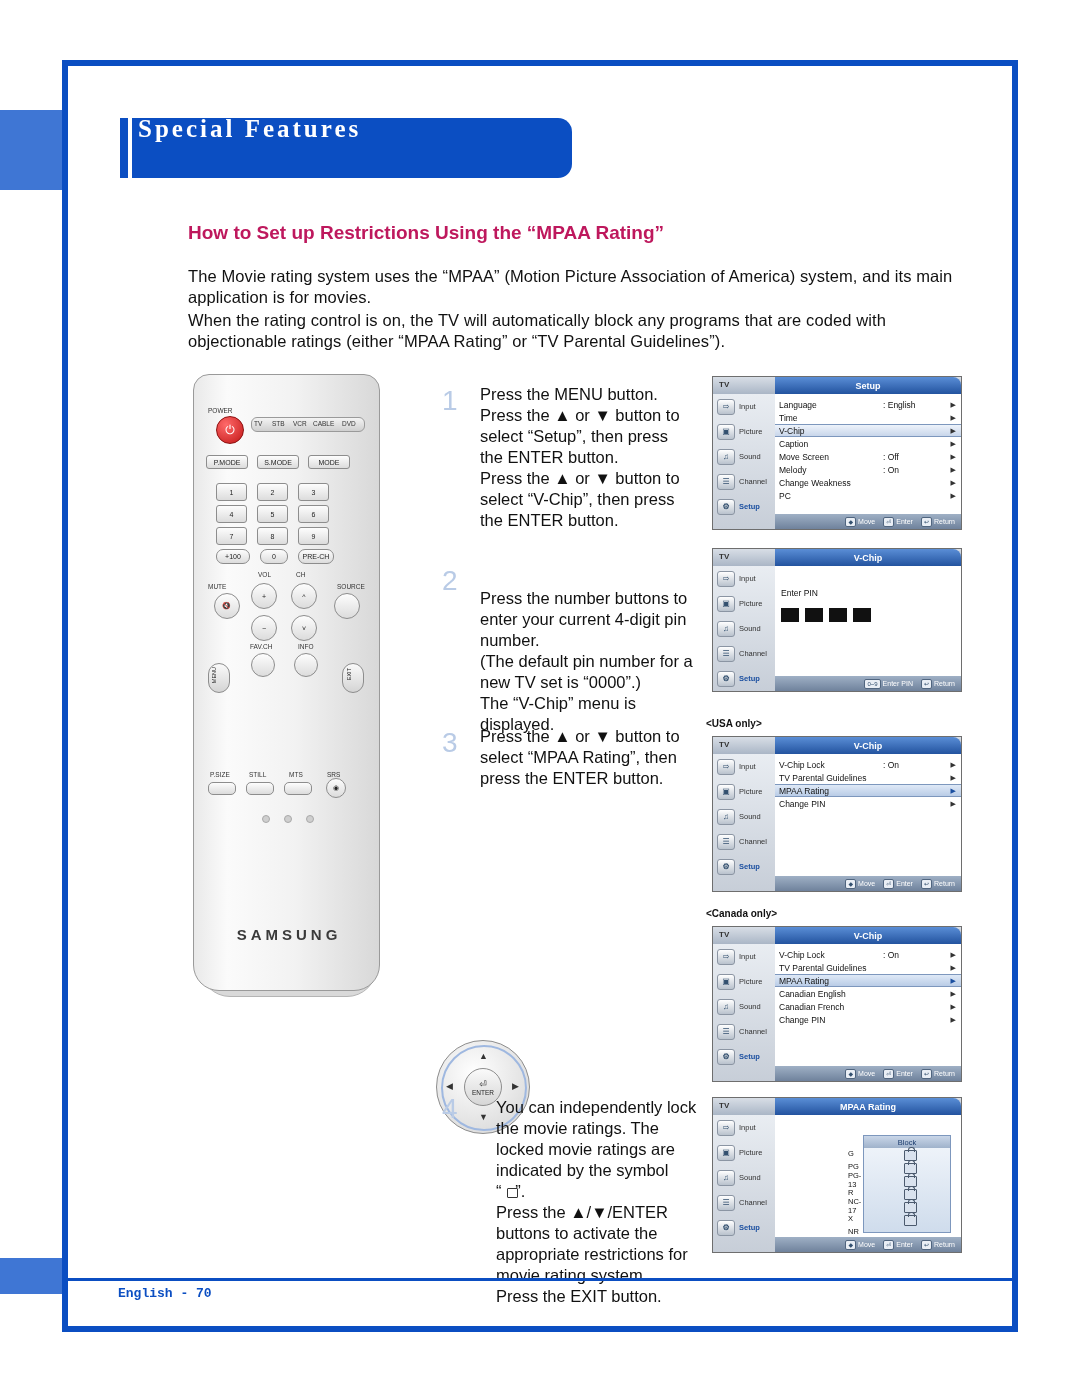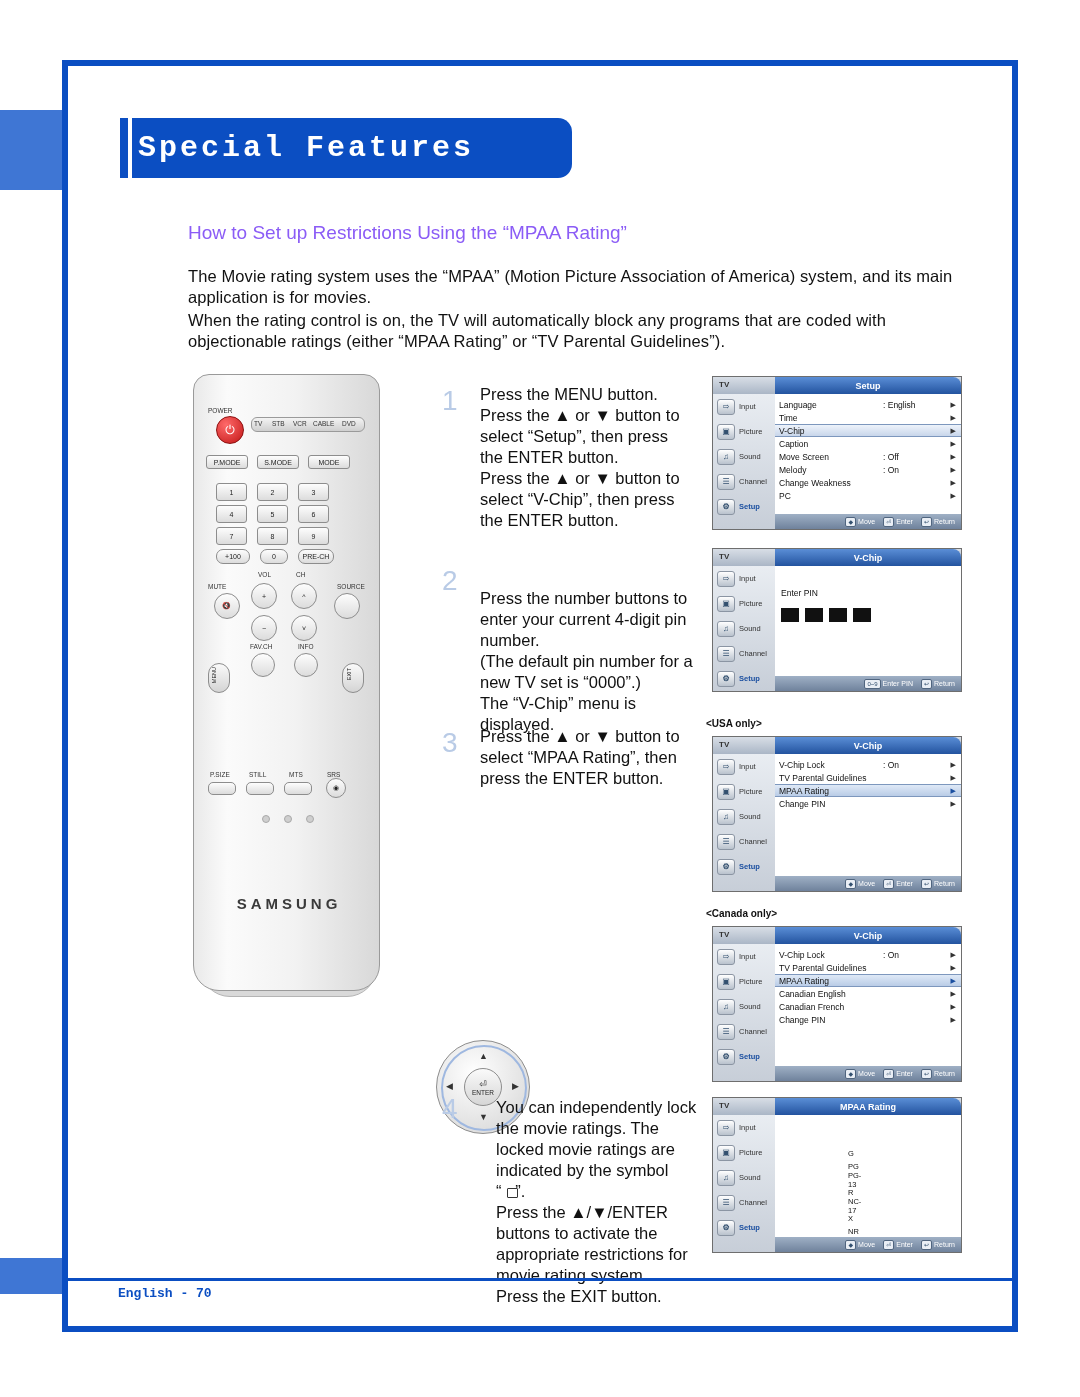--- a/index.html
+++ b/index.html
@@ -17,30 +17,30 @@
   }
   .left-accent2{
     position:absolute;left:0;top:1258px;width:62px;height:36px;background:#3f76d4;
   }
   
   .ribbon{
     position:absolute;left:120px;top:118px;width:452px;height:60px;
     background:#0b4ec2;border-radius:0 14px 14px 0;
   }
   .ribbon-text{
-    position:absolute;left:138px;top:131px;
-    font-size:30px;font-weight:bold;color:#ffffff;letter-spacing:3px;
-    font-family:Liberation Mono, monospace;
+    position:absolute;left:138px;top:115px;
+    font-size:25px;font-weight:bold;color:#ffffff;letter-spacing:3px;
+    font-family:Liberation Serif, serif;
   }
   .ribbon-divider{
     position:absolute;left:128px;top:118px;width:4px;height:60px;background:#ffffff;
   }
   h2.section-title{
     position:absolute;left:188px;top:222px;margin:0;
-    font-size:19px;font-weight:normal;color:#8b5cf6;letter-spacing:0px;
+    font-size:19px;font-weight:bold;color:#be185d;letter-spacing:0px;
   }
   .para{
     position:absolute;font-size:16.5px;color:#111;line-height:21px;letter-spacing:0.1px;
   }
   .p1{left:188px;top:266px;width:775px;}
   .p2{left:188px;top:310px;width:775px;}
 
   
   .remote{
     position:absolute;left:193px;top:374px;width:185px;height:615px;
@@ -282,21 +282,21 @@
 
   <div class="btn" style="left:14px;top:407px;width:26px;height:11px;border-radius:5px;"></div>
   <div class="btn" style="left:52px;top:407px;width:26px;height:11px;border-radius:5px;"></div>
   <div class="btn" style="left:90px;top:407px;width:26px;height:11px;border-radius:5px;"></div>
   <div class="btn round" style="left:132px;top:403px;width:18px;height:18px;">◉</div>
   <div class="rm-lbl" style="left:16px;top:396px;">P.SIZE</div>
   <div class="rm-lbl" style="left:55px;top:396px;">STILL</div>
   <div class="rm-lbl" style="left:95px;top:396px;">MTS</div>
   <div class="rm-lbl" style="left:133px;top:396px;">SRS</div>
 
-  <div class="samsung" style="left:40px;top:520px;text-align:center;">SAMSUNG</div>
+  <div class="samsung" style="left:40px;top:551px;text-align:center;">SAMSUNG</div>
 </div>
 <div class="dots">
     <i></i>
     <i></i>
     <i></i>
   </div>
 <div class="pwr">⏻</div>
 
 <div class="stepnum" style="left:442px;top:385px;">1</div>
 <div class="steptxt" style="left:480px;top:384px;width:210px;white-space:pre-line;">Press the MENU button.
@@ -614,20 +614,42 @@
     <div class="mpaa-left">
       <div style="height:12px;"></div>
       <div class="mpaa-row">G</div>
       <div class="mpaa-row">PG</div>
       <div class="mpaa-row">PG-13</div>
       <div class="mpaa-row">R</div>
       <div class="mpaa-row">NC-17</div>
       <div class="mpaa-row">X</div>
       <div class="mpaa-row">NR</div>
     </div>
+    <div class="mpaa-block">
+      <div class="bh">Block</div>
+      <div class="mpaa-row">
+          <span class="lockicon"></span>
+        </div>
+      <div class="mpaa-row">
+          <span class="lockicon"></span>
+        </div>
+      <div class="mpaa-row">
+          <span class="lockicon"></span>
+        </div>
+      <div class="mpaa-row">
+          <span class="lockicon"></span>
+        </div>
+      <div class="mpaa-row">
+          <span class="lockicon"></span>
+        </div>
+      <div class="mpaa-row">
+          <span class="lockicon"></span>
+        </div>
+      <div class="mpaa-row"></div>
+    </div>
   </div>
   <div class="osd-foot">
     <span class="fi">
         <span class="fkey">◆</span>
         <span>Move</span>
       </span>
     <span class="fi">
         <span class="fkey">⏎</span>
         <span>Enter</span>
       </span>

